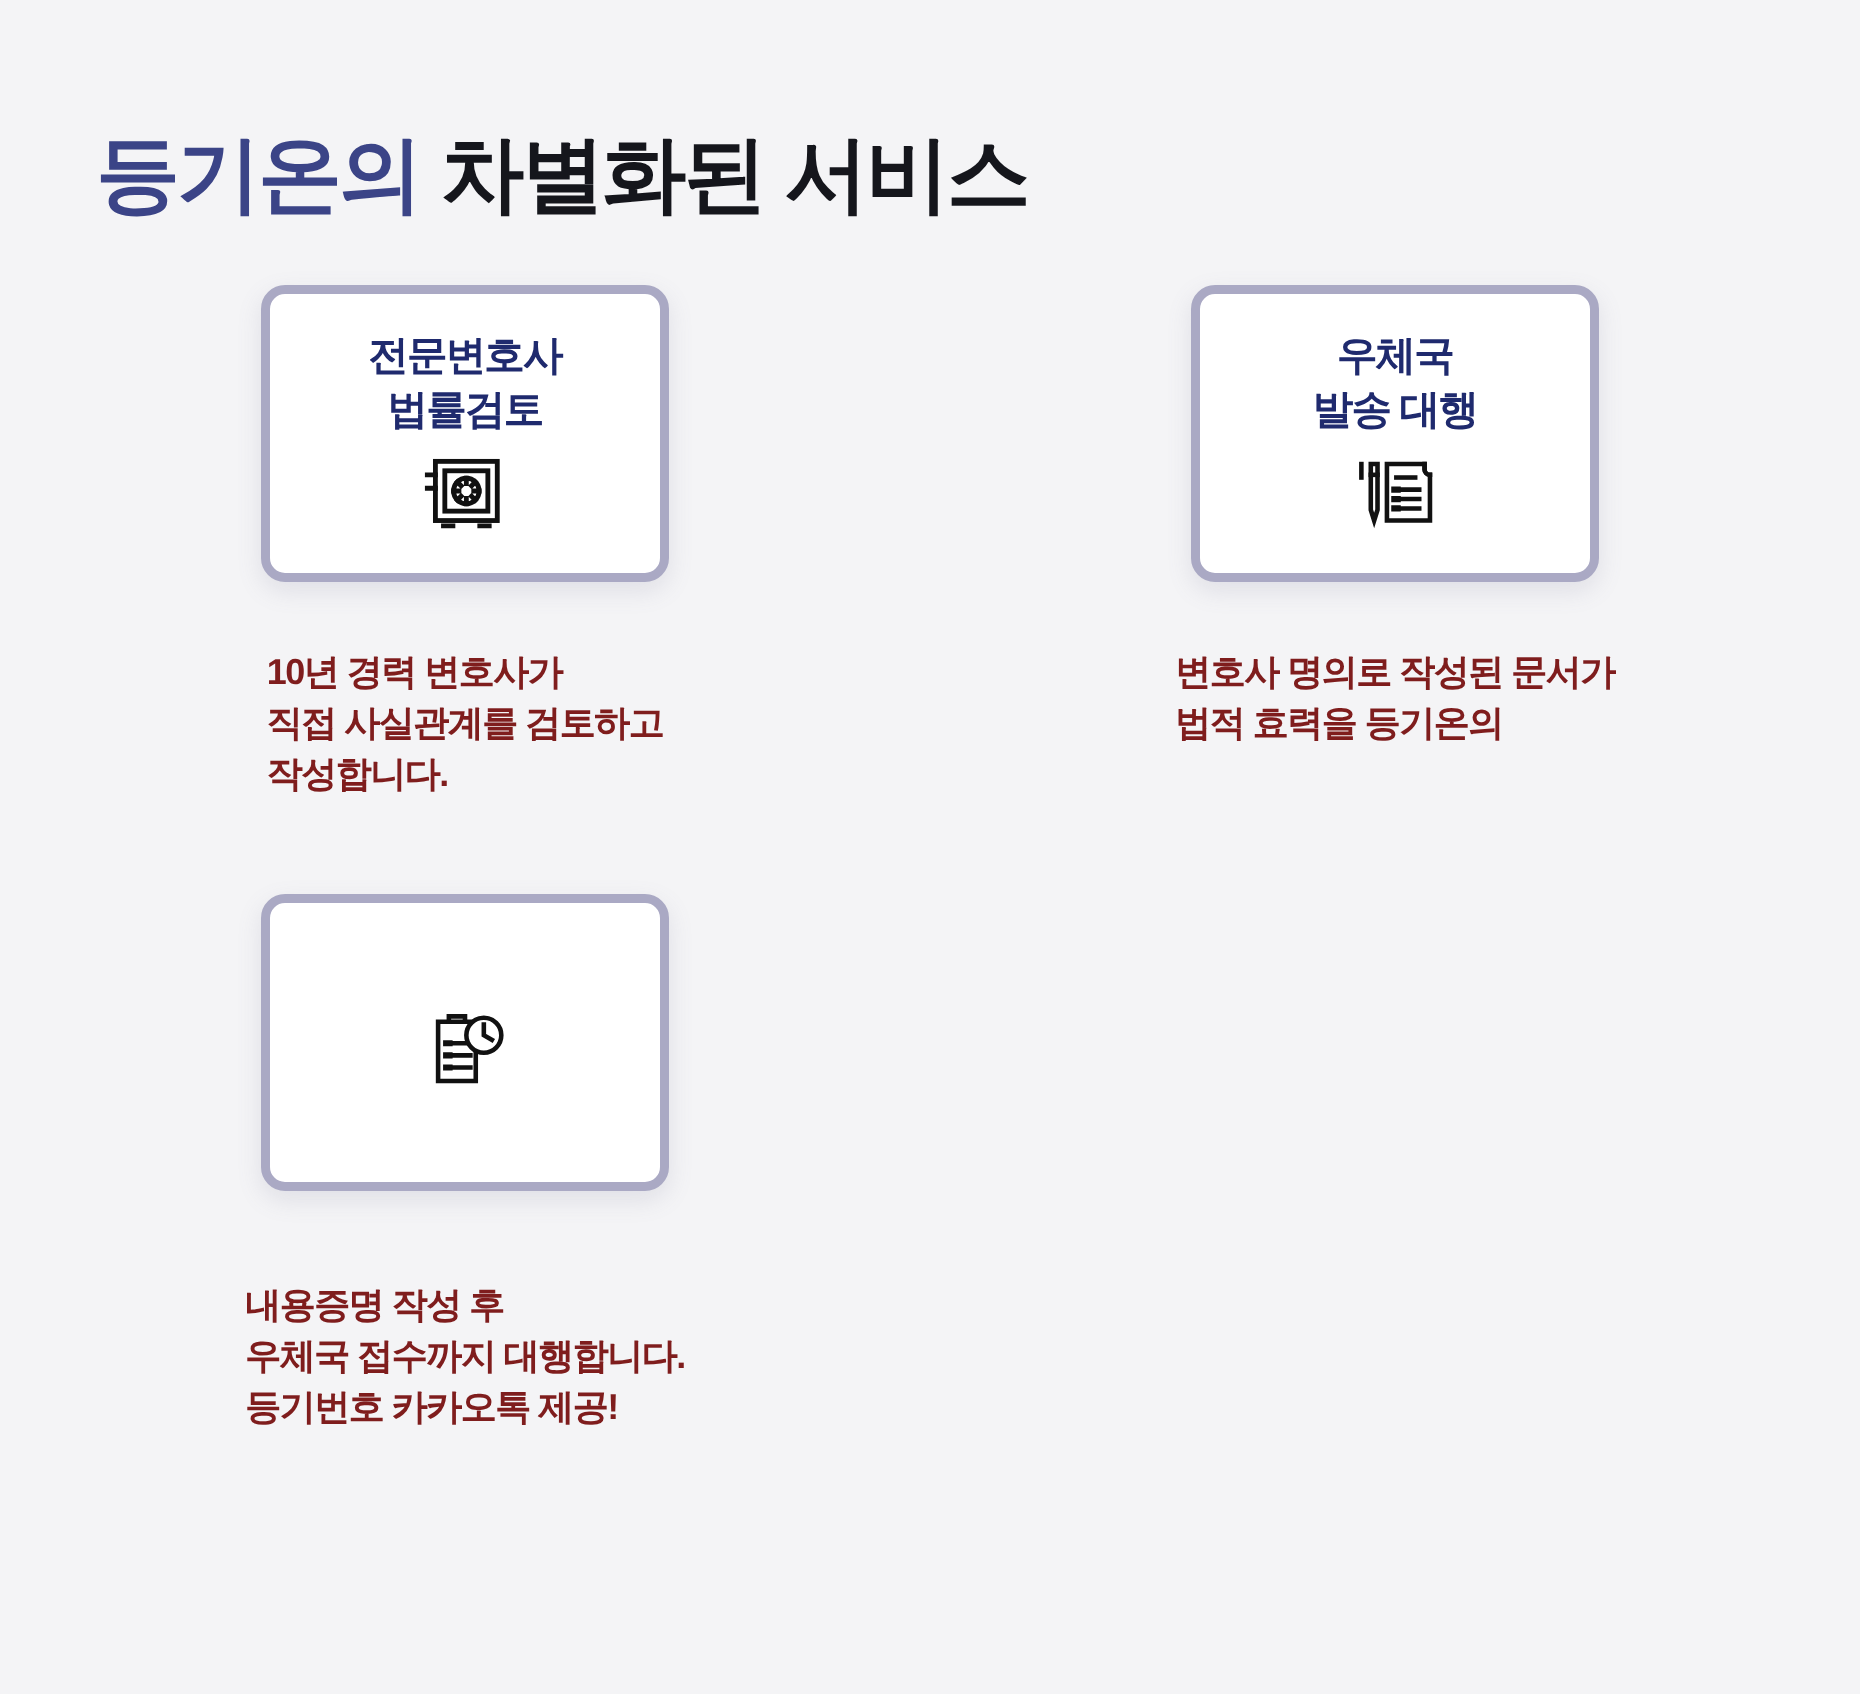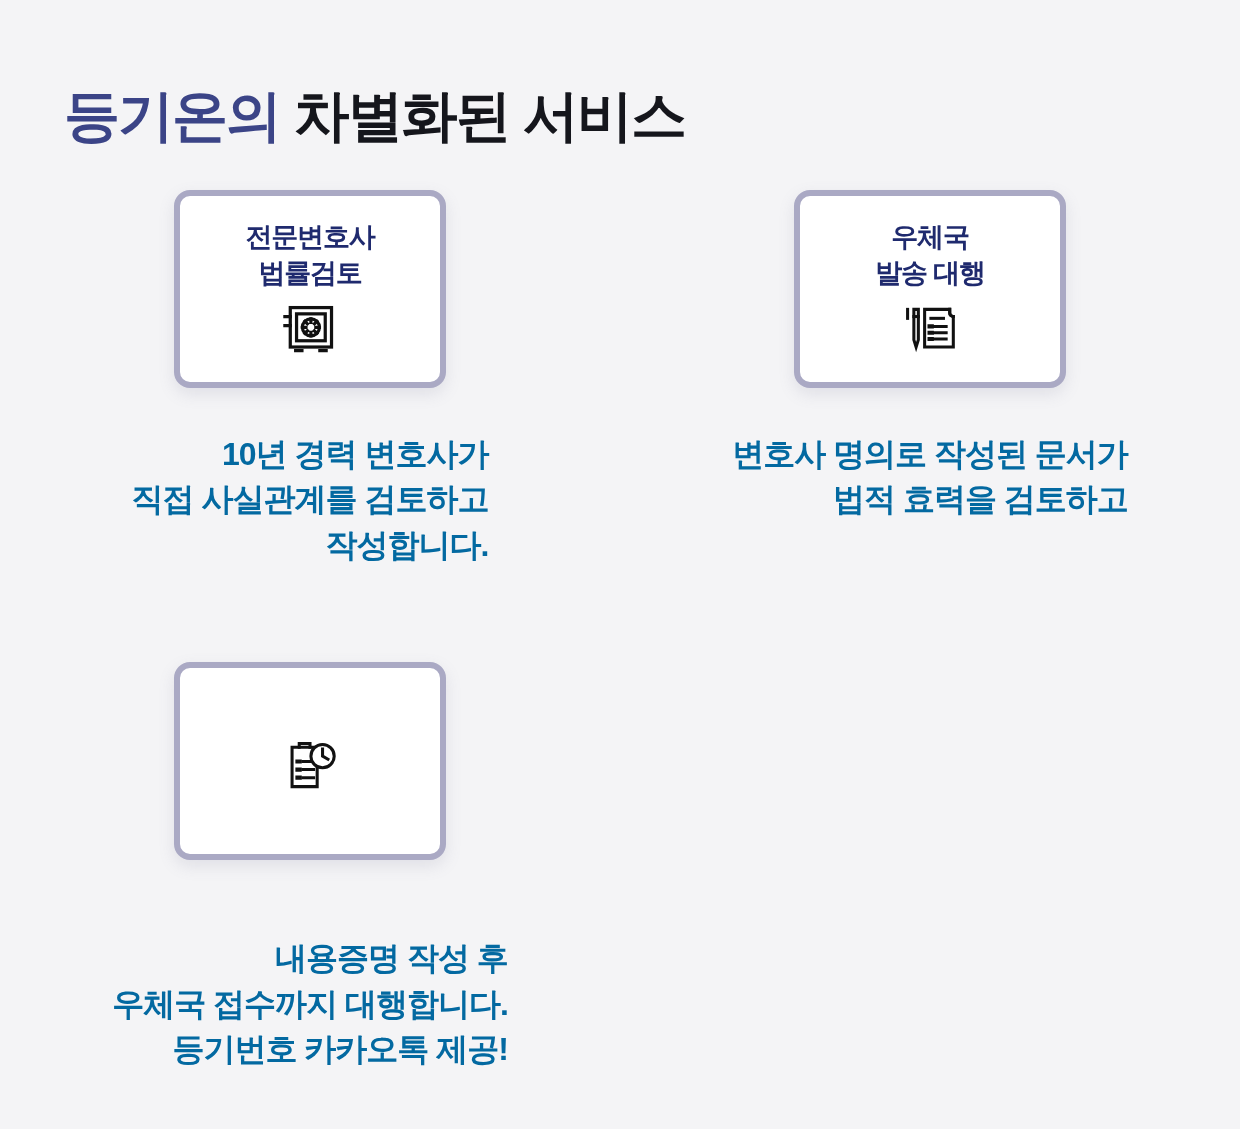--- a/index.html
+++ b/index.html
@@ -44,21 +44,21 @@
 
   
   .feature-grid {
     position: absolute;
     left: 0;
     top: 190px;
     width: 1240px;
     display: grid;
     grid-template-columns: 620px 620px;
     grid-template-rows: auto auto;
-    row-gap: 94px;
+    row-gap: 62px;
   }
 
   .feature {
     display: flex;
     flex-direction: column;
     align-items: center;
   }
 
   .feature-card {
     width: 272px;
@@ -94,32 +94,32 @@
     justify-content: center;
   }
   .card-icon svg {
     display: block;
     width: 100%;
     height: 100%;
   }
 
   .feature-caption {
     margin-top: 44px;
-    color: #0369a1;
-    font-size: 32px;
+    color: #7f1d1d;
+    font-size: 24px;
     font-weight: 700;
     letter-spacing: -1px;
     line-height: 1.42;
-    text-align: right;
+    text-align: left;
     white-space: pre-line;
   }
 
   
   .feature.row2 .feature-caption {
-    margin-top: 76px;
+    margin-top: 60px;
   }
 </style>
 </head>
 <body>
 
 <div class="page">
 
   <h1 class="page-title">
     <span class="brand">등기온의</span><span class="rest"> 차별화된 서비스</span>
   </h1>
@@ -159,21 +159,21 @@
 
             <path d="M26 6h28v4a4 4 0 0 0 4 4v34H26z"></path>
             <path d="M54 6v4a4 4 0 0 0 4 4"></path>
             <path d="M33 16h14"></path>
             <path d="M37 25h13M37 32h13M37 39h13"></path>
             <path d="M31.5 25h2.5M31.5 32h2.5M31.5 39h2.5" stroke-width="4.6"></path>
           </svg>
         </div>
       </div>
       <div class="feature-caption">변호사 명의로 작성된 문서가
-법적 효력을 검토하고</div>
+법적 효력을 등기온의</div>
     </div>
 
     <div class="feature row2">
       <div class="feature-card">
         <div class="card-icon">
           <svg viewBox="0 0 64 58" fill="none" stroke="#111111" stroke-width="3.4" stroke-linecap="square" stroke-linejoin="miter">
 
             <path d="M12 8h28v44H12z"></path>
 
             <path d="M20 8V4h12v4"></path>

